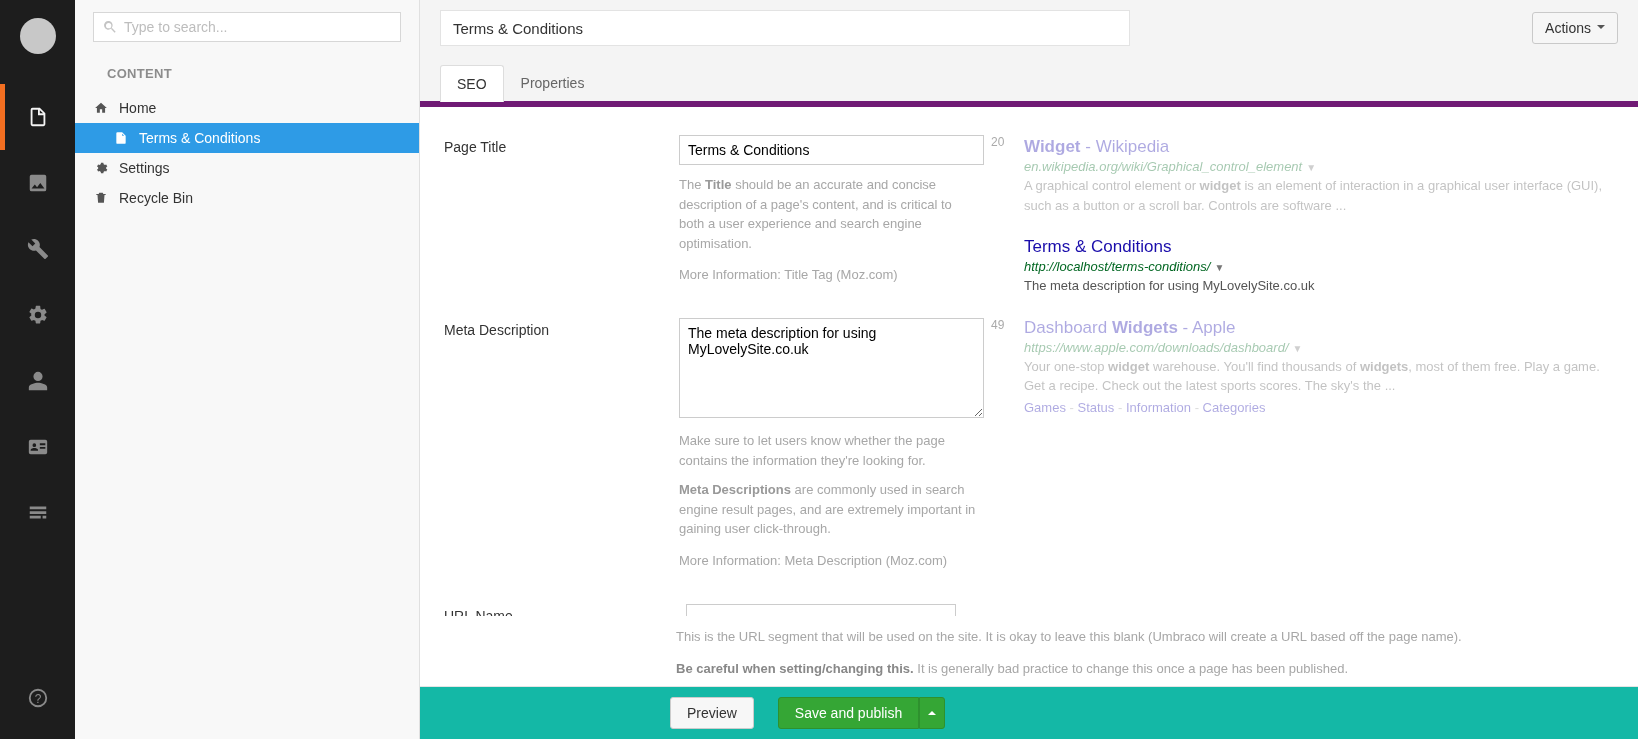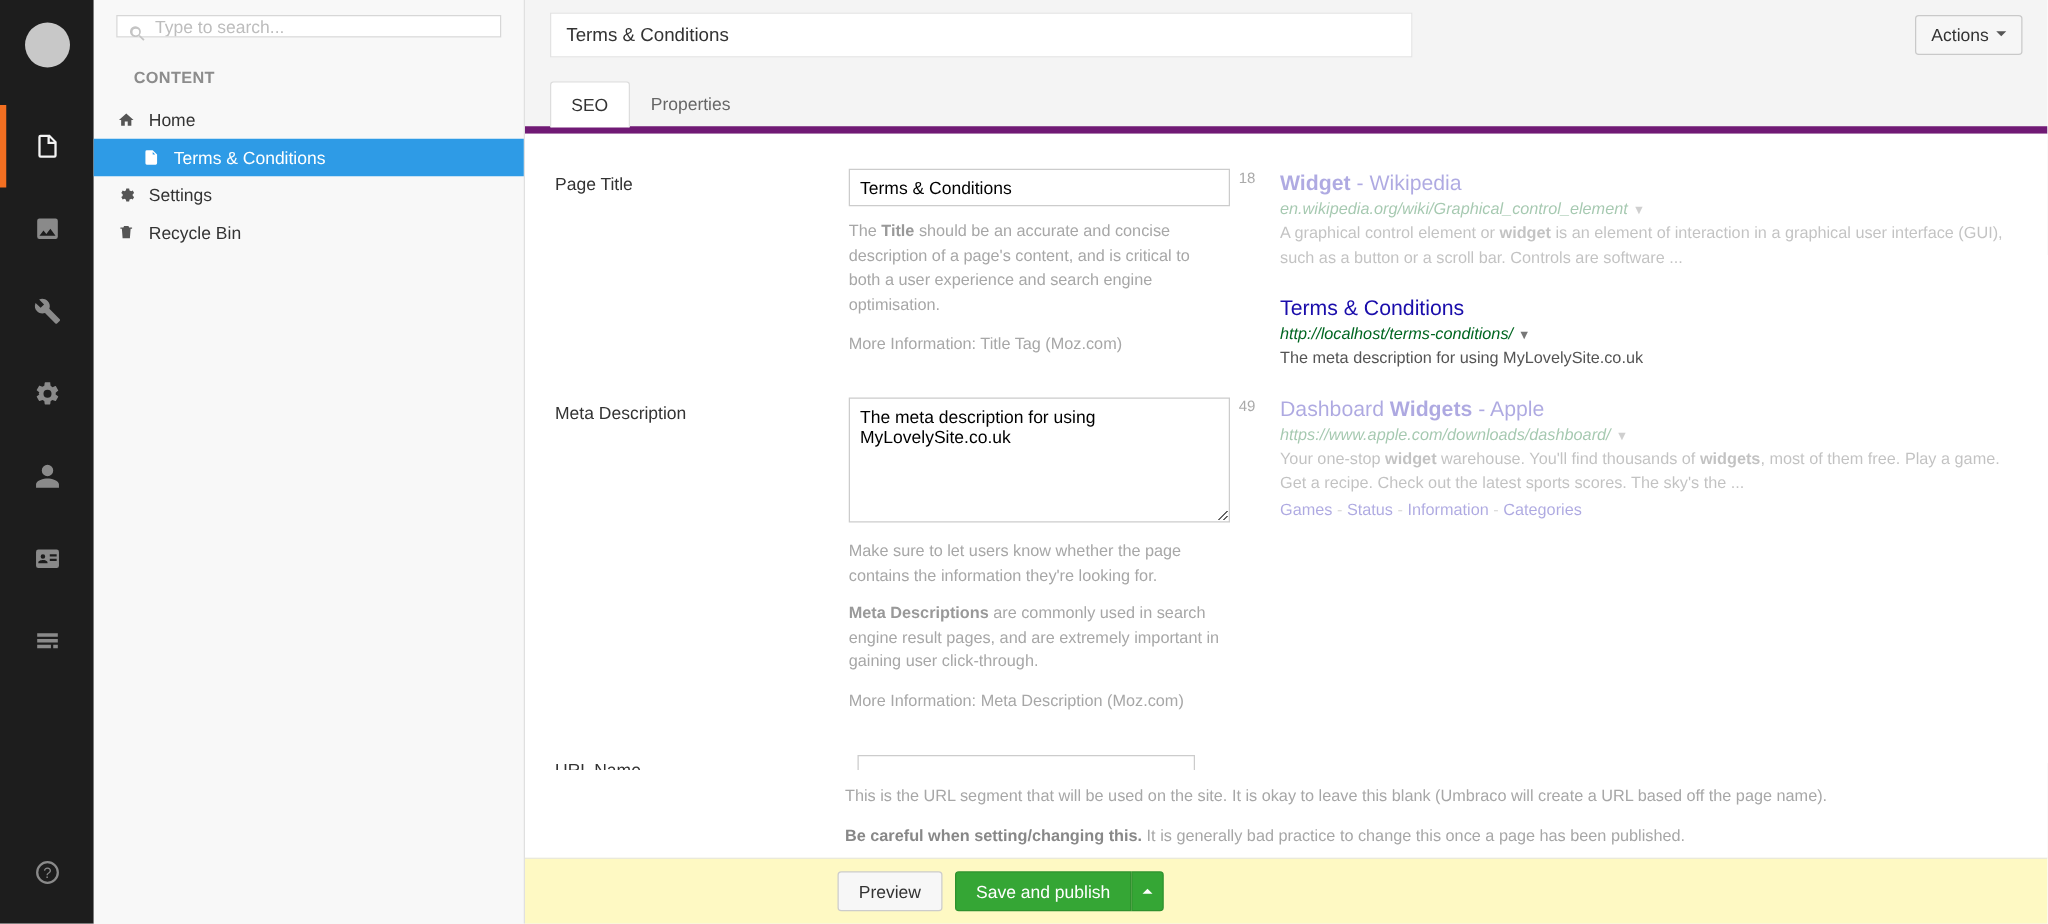--- a/index.html
+++ b/index.html
@@ -12,21 +12,21 @@
 .nav-rail .avatar { width: 36px; height: 36px; border-radius: 50%; background: #c8c8c8; margin-bottom: 30px; }
 .nav-rail .rail-item { width: 75px; height: 66px; display: flex; align-items: center; justify-content: center; cursor: pointer; color: #8a8a8a; position: relative; }
 .nav-rail .rail-item.active { color: #f4f4f4; }
 .nav-rail .rail-item.active::before { content: ""; position: absolute; left: 0; top: 0; bottom: 0; width: 5px; background: #f36f21; }
 .nav-rail .rail-item svg { width: 22px; height: 22px; }
 .nav-rail .help { margin-top: auto; margin-bottom: 8px; }
 
 
 .tree-panel { width: 345px; background: #f8f8f8; border-right: 1px solid #e0e0e0; display: flex; flex-direction: column; }
 .search-wrap { padding: 12px 18px; }
-.search-input { width: 100%; height: 18px; border: 1px solid #d7d7d7; background: #fff; padding: 0 10px 0 30px; font-size: 14px; color: #333; }
+.search-input { width: 100%; height: 30px; border: 1px solid #d7d7d7; background: #fff; padding: 0 10px 0 30px; font-size: 14px; color: #333; }
 .search-input::placeholder { color: #bdbdbd; }
 .search-wrap { position: relative; }
 .search-icon-svg { position: absolute; left: 27px; top: 19px; color: #c4c4c4; pointer-events: none; }
 
 .section-label { padding: 12px 32px 8px; font-size: 13px; font-weight: 600; color: #8c8c8c; letter-spacing: 0.3px; }
 
 .tree { padding-top: 4px; }
 .tree-item { display: flex; align-items: center; height: 30px; padding: 0 18px; cursor: pointer; color: #333; gap: 10px; }
 .tree-item .ti-icon { width: 16px; display: flex; justify-content: center; color: #555; }
 .tree-item.selected { background: #2e9be6; color: #fff; }
@@ -68,21 +68,21 @@
 .serp-title { color: #1a0dab; font-size: 17px; margin-bottom: 2px; }
 .serp-title b { font-weight: 600; }
 .serp-url { color: #006621; font-size: 13px; margin-bottom: 2px; font-style: italic; }
 .serp-url .drop { color: #777; margin-left: 4px; font-size: 10px; }
 .serp-desc { color: #545454; font-size: 13px; line-height: 1.5; }
 .serp-desc b { color: #545454; font-weight: 600; }
 .serp-links { color: #1a0dab; font-size: 13px; margin-top: 4px; }
 .serp-links .sep { color: #999; }
 
 
-.footer-bar { background: #fef9c3; border-top: 1px solid #e4e4e4; padding: 10px 24px; display: flex; gap: 10px; align-items: flex-start; }
+.footer-bar { background: #14b8a6; border-top: 1px solid #e4e4e4; padding: 10px 24px; display: flex; gap: 24px; align-items: flex-start; }
 .btn { height: 32px; padding: 0 16px; border-radius: 3px; font-size: 14px; cursor: pointer; border: 1px solid #ccc; background: #f7f7f7; color: #333; }
 .btn-split { display: flex; }
 .btn-primary { background: #35a635; border-color: #2e912e; color: #fff; }
 .btn-primary-toggle { width: 26px; border-left: 1px solid #2e912e; display: flex; align-items: center; justify-content: center; }
 .btn-primary-toggle::after { content: ""; border: 4px solid transparent; border-bottom-color: #fff; margin-bottom: 4px; }
 .footer-bar .btn { margin-left: 0; }
 .footer-bar { padding-left: 250px; }
 
 svg { display: block; }
 </style>
@@ -194,21 +194,21 @@
       <div class="tab">Properties</div>
     </div>
 
     <div class="content-scroll">
       <div class="form-col">
 
         <div class="field">
           <div class="field-label">Page Title</div>
           <div class="field-control">
             <input class="text-input" value="Terms &amp; Conditions" style="">
-            <span class="counter">18</span>
+            <span class="counter">20</span>
             <div class="help-text">
               <span>The </span><b>Title</b><span> should be an accurate and concise description of a page's content, and is critical to both a user experience and search engine optimisation.</span>
             </div>
             <div class="more-info">
               <span>More Information: </span><a href="#">Title Tag (Moz.com)</a>
             </div>
           </div>
         </div>
 
         <div class="field">

